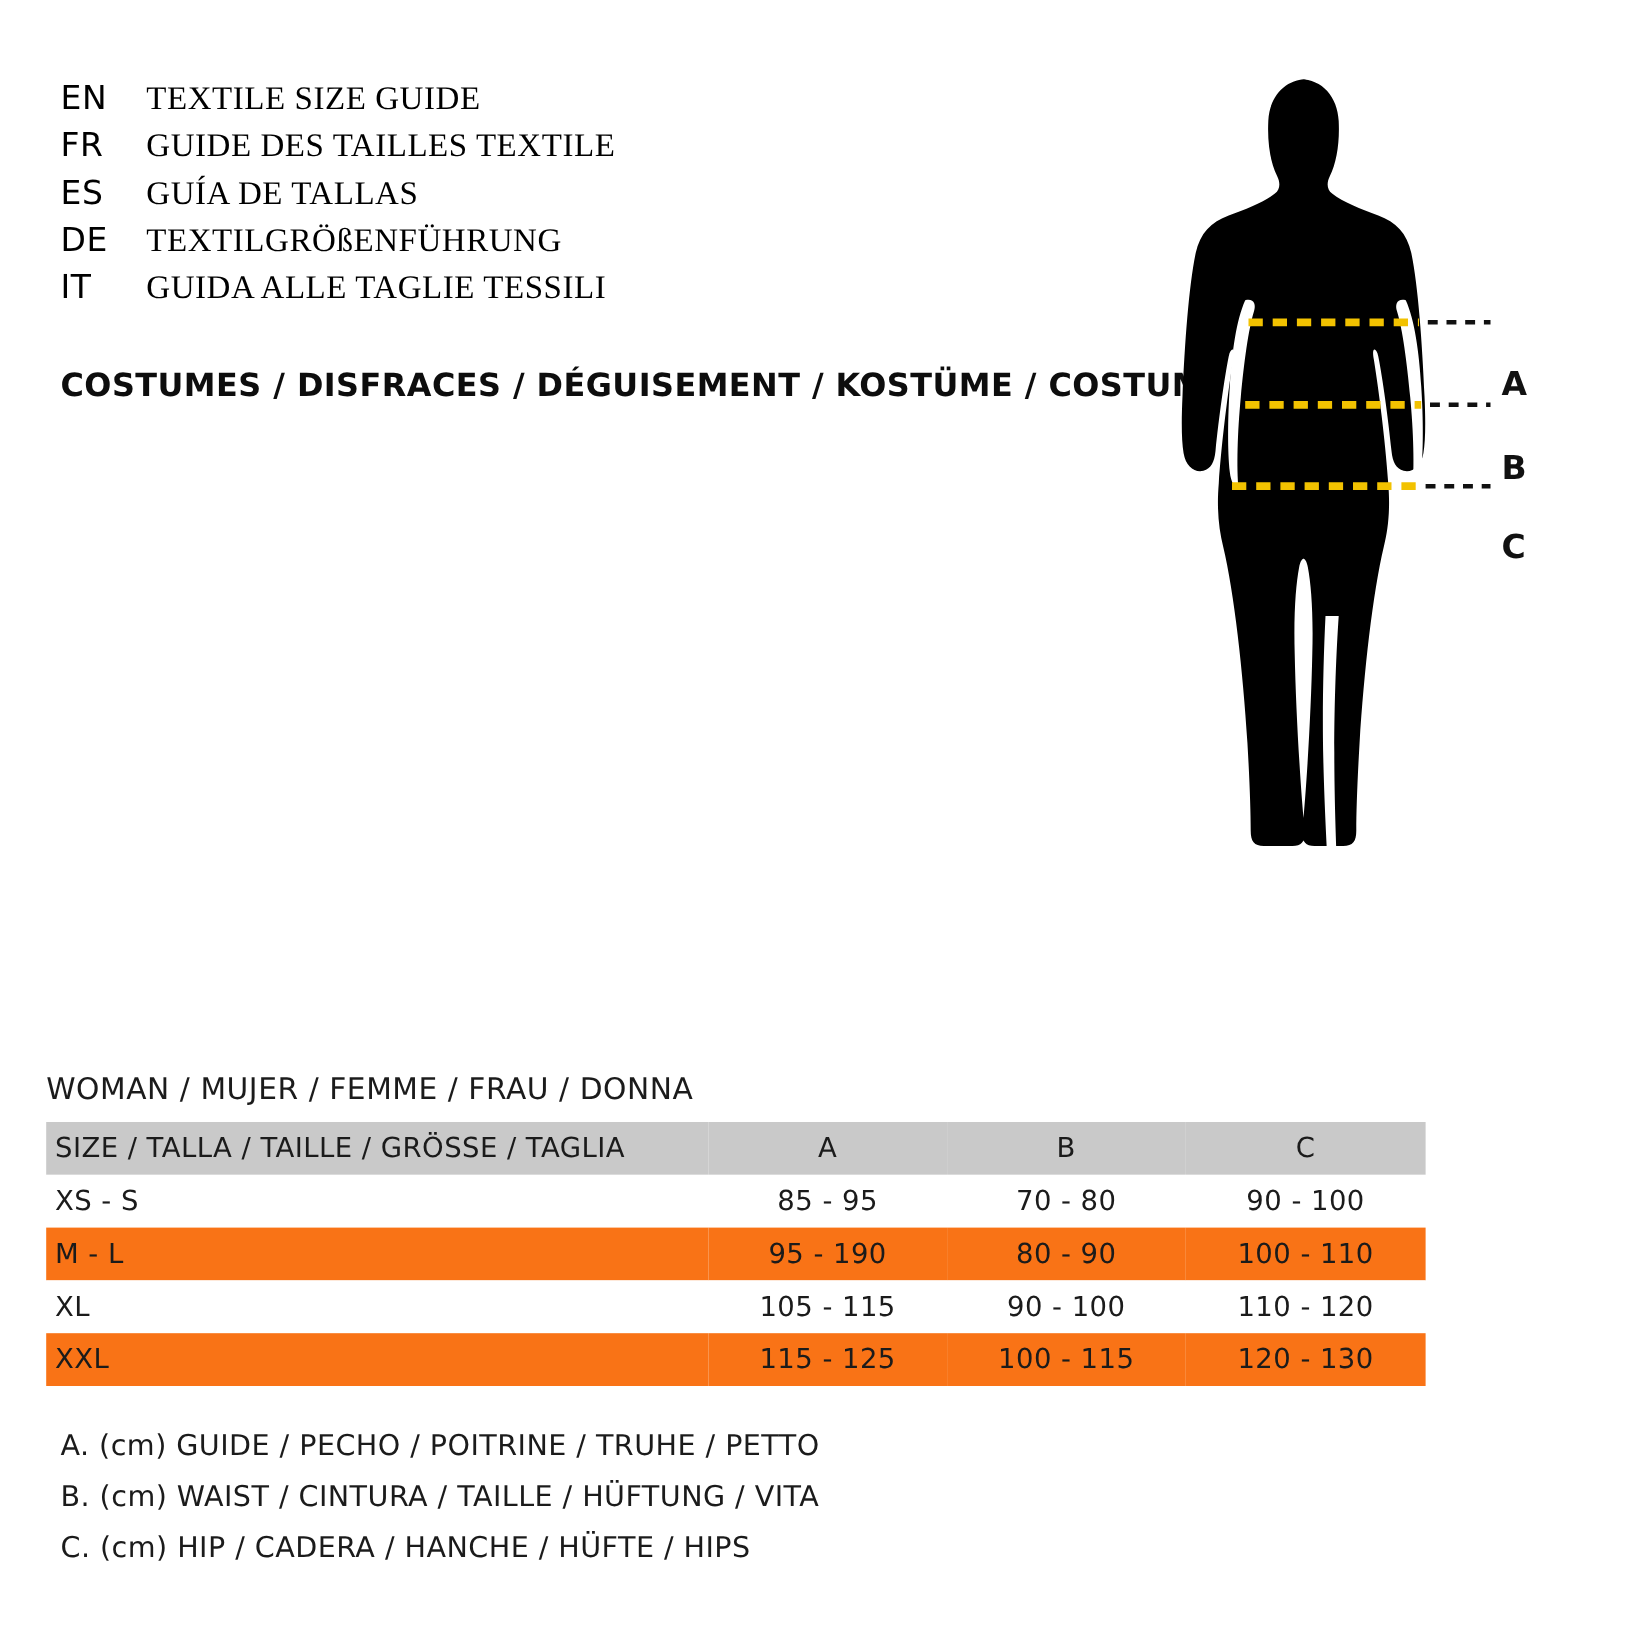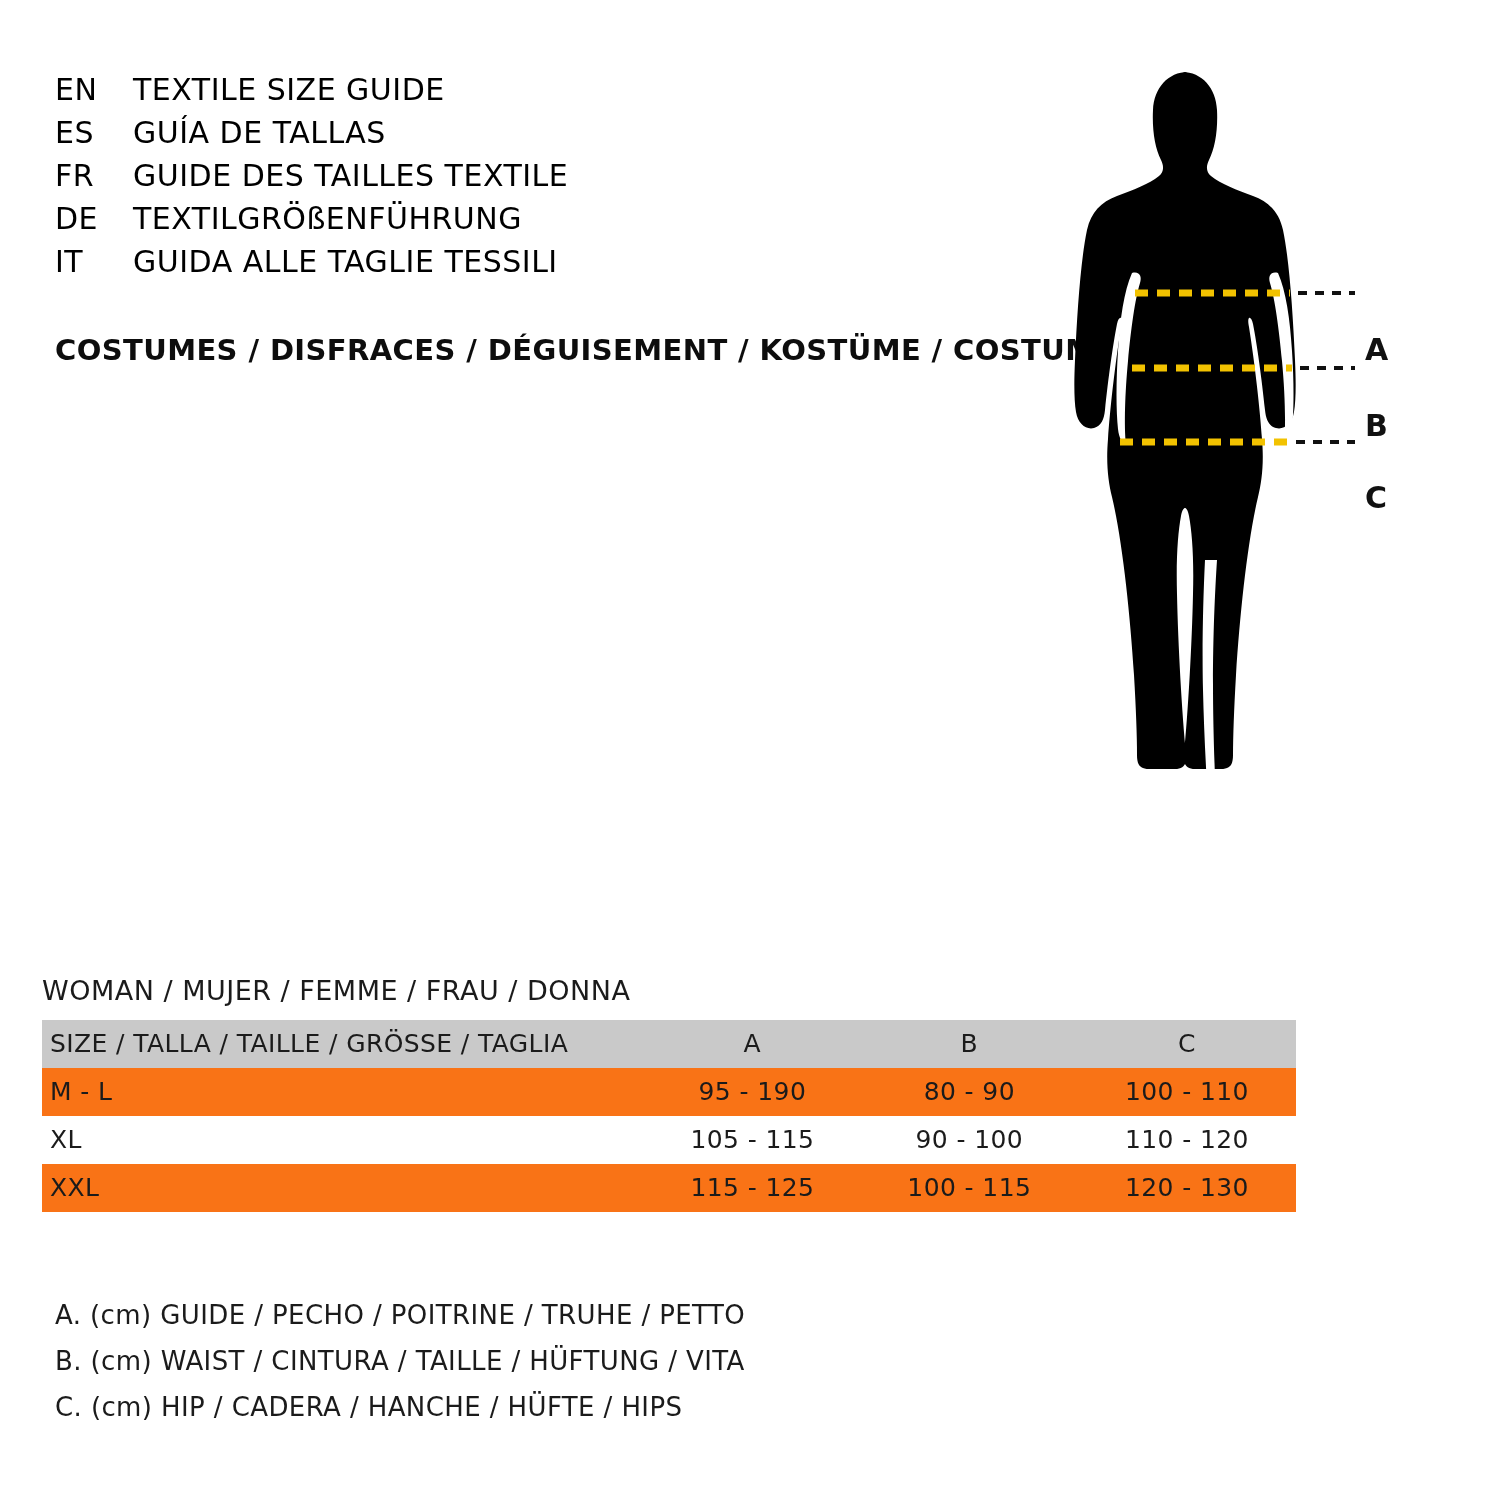--- a/index.html
+++ b/index.html
@@ -30,20 +30,21 @@
     font-size: 30px;
     letter-spacing: 0.5px;
     color: #000000;
   }
   .lang-code {
     width: 78px;
     flex: 0 0 78px;
   }
   .lang-title {
     flex: 1;
+    font-family: Liberation Serif, serif;
   }
 
   #subtitle {
     position: absolute;
     left: 55px;
     top: 333px;
     font-size: 29px;
     font-weight: bold;
     letter-spacing: 0.4px;
     color: #0d0d0d;
@@ -139,26 +140,26 @@
 </style>
 </head>
 <body>
 
 <div id="lang-block">
   <div class="lang-row">
     <span class="lang-code">EN</span>
     <span class="lang-title">TEXTILE SIZE GUIDE</span>
   </div>
   <div class="lang-row">
+    <span class="lang-code">FR</span>
+    <span class="lang-title">GUIDE DES TAILLES TEXTILE</span>
+  </div>
+  <div class="lang-row">
     <span class="lang-code">ES</span>
     <span class="lang-title">GUÍA DE TALLAS</span>
-  </div>
-  <div class="lang-row">
-    <span class="lang-code">FR</span>
-    <span class="lang-title">GUIDE DES TAILLES TEXTILE</span>
   </div>
   <div class="lang-row">
     <span class="lang-code">DE</span>
     <span class="lang-title">TEXTILGRÖßENFÜHRUNG</span>
   </div>
   <div class="lang-row">
     <span class="lang-code">IT</span>
     <span class="lang-title">GUIDA ALLE TAGLIE TESSILI</span>
   </div>
 </div>
@@ -270,20 +271,26 @@
     </colgroup>
     <thead>
       <tr>
         <th class="size-col">SIZE / TALLA / TAILLE / GRÖSSE / TAGLIA</th>
         <th>A</th>
         <th>B</th>
         <th>C</th>
       </tr>
     </thead>
     <tbody>
+      <tr class="plain">
+        <td class="size-col">XS - S</td>
+        <td>85 - 95</td>
+        <td>70 - 80</td>
+        <td>90 - 100</td>
+      </tr>
       <tr class="alt">
         <td class="size-col">M - L</td>
         <td>95 - 190</td>
         <td>80 - 90</td>
         <td>100 - 110</td>
       </tr>
       <tr class="plain">
         <td class="size-col">XL</td>
         <td>105 - 115</td>
         <td>90 - 100</td>

